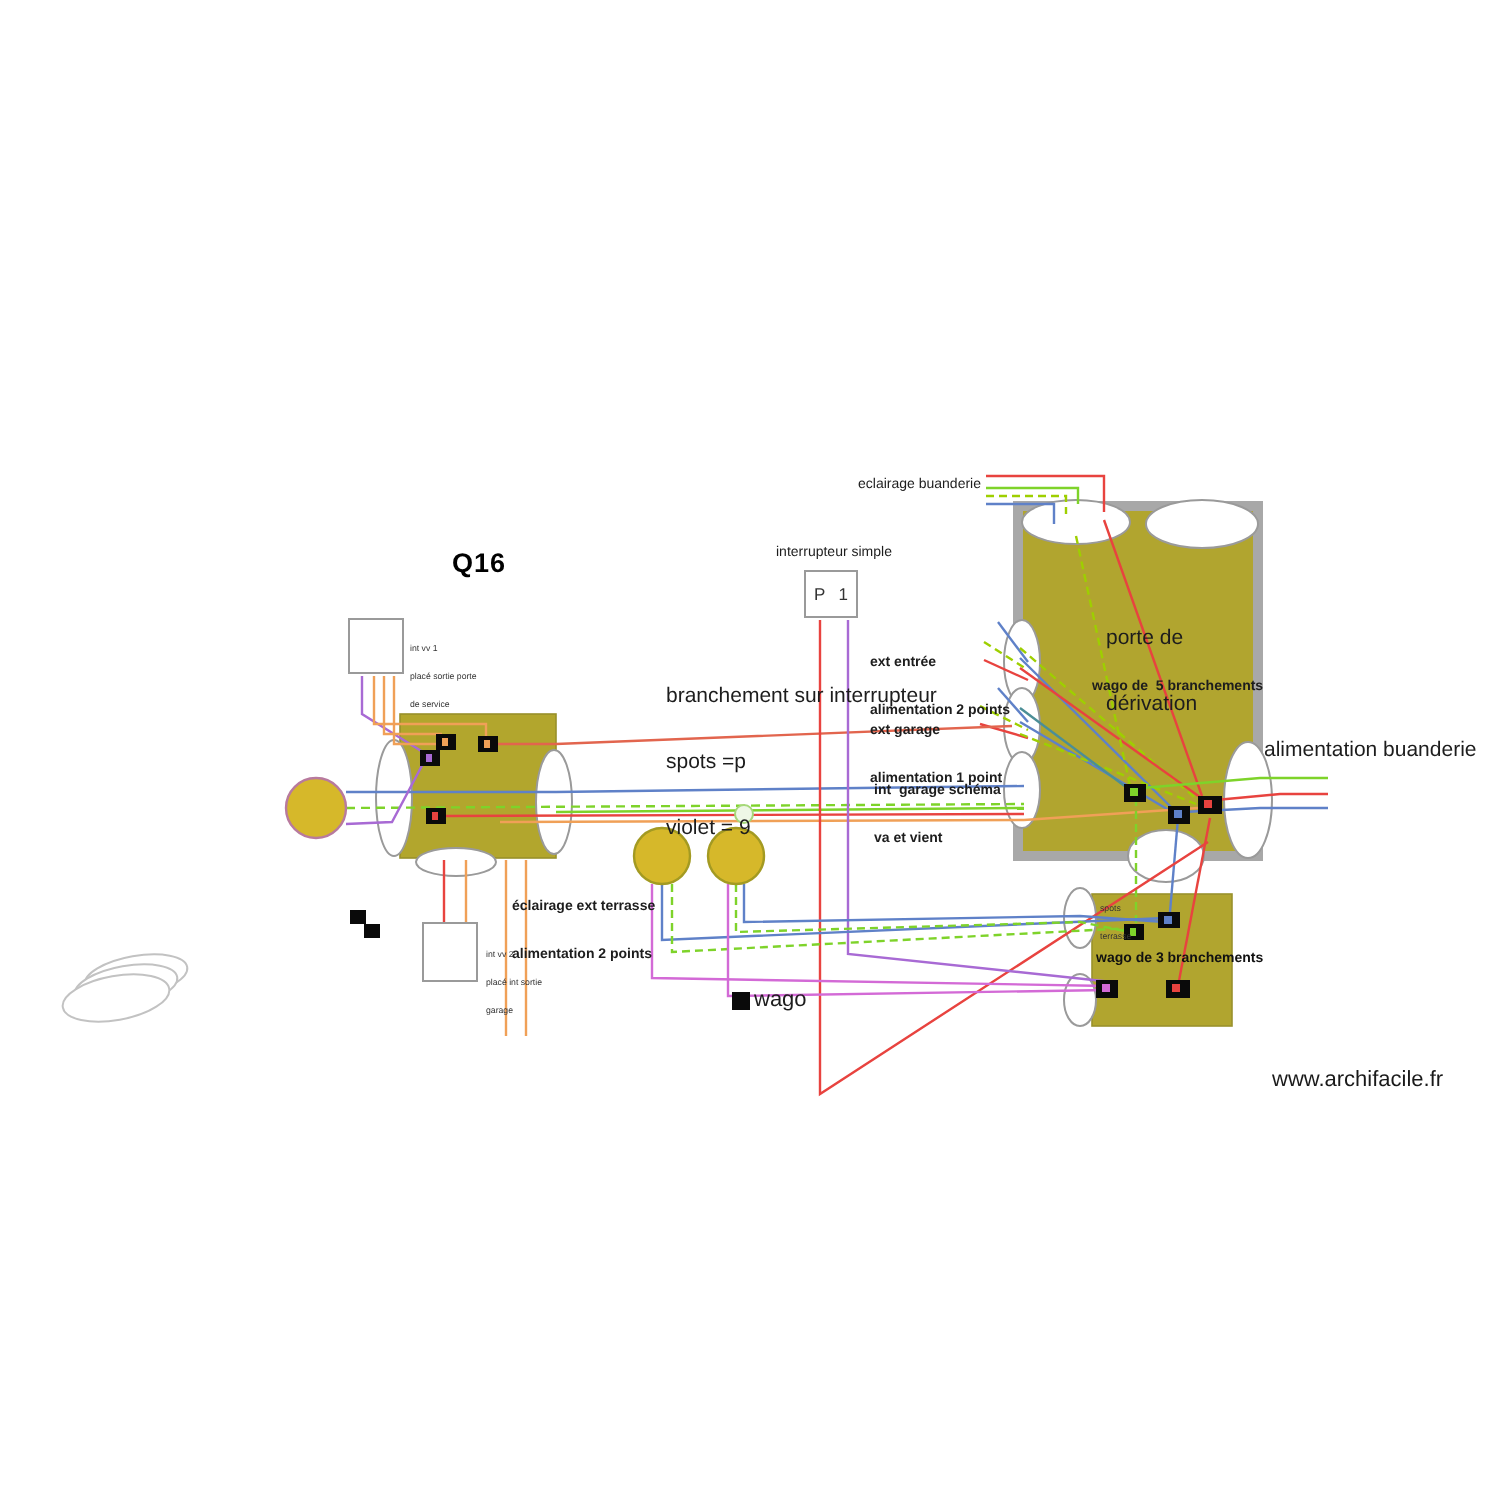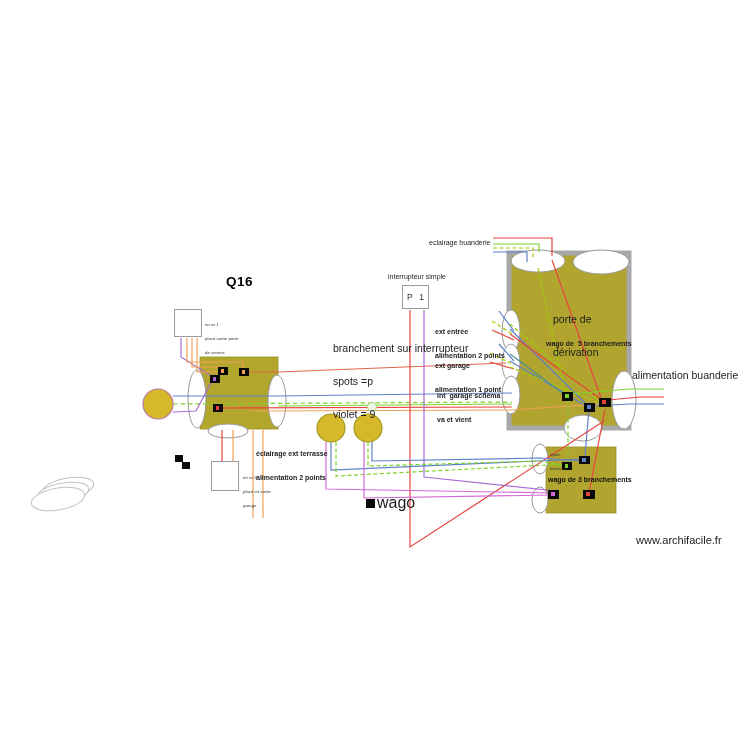--- a/index.html
+++ b/index.html
@@ -10,21 +10,21 @@
   .lbl .ln{display:block;}
   .big{font-size:13.5px;color:#000000;letter-spacing:0.5px;font-weight:bold;}
   .med{font-size:10.5px;line-height:11px;}
   .smb{font-size:7px;font-weight:bold;line-height:8px;letter-spacing:0;}
   .sm{font-size:7px;line-height:8px;}
   .tiny{font-size:7px;line-height:7.5px;transform:scale(0.62);transform-origin:0 0;color:#333;}
   .wbox{position:absolute;background:#fff;border:1px solid #9a9a9a;box-sizing:border-box;}
   .switchbox{font-size:8.5px;color:#333;display:flex;justify-content:space-between;
              align-items:center;padding:0 4px;}
   .watermark{font-size:11px;color:#1a1a1a;margin-top:10px;}
-  .wagolegend{display:flex;align-items:center;gap:2px;font-size:16px;}
+  .wagolegend{display:flex;align-items:center;gap:2px;font-size:11px;}
   .wagolegend .sq{width:9px;height:9px;background:#0a0a0a;display:inline-block;}
 </style>
 </head>
 <body>
 
 <div class="stage">
 
 <svg width="750" height="750" viewBox="0 0 750 750">
 
   <g stroke="#c2c2c2" fill="#ffffff" stroke-width="1">

